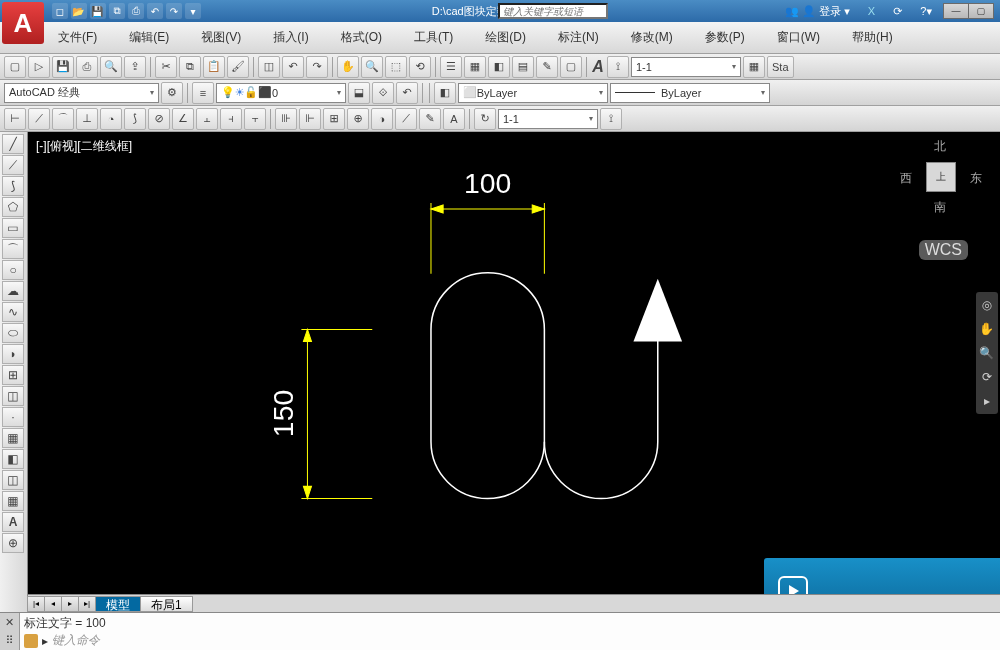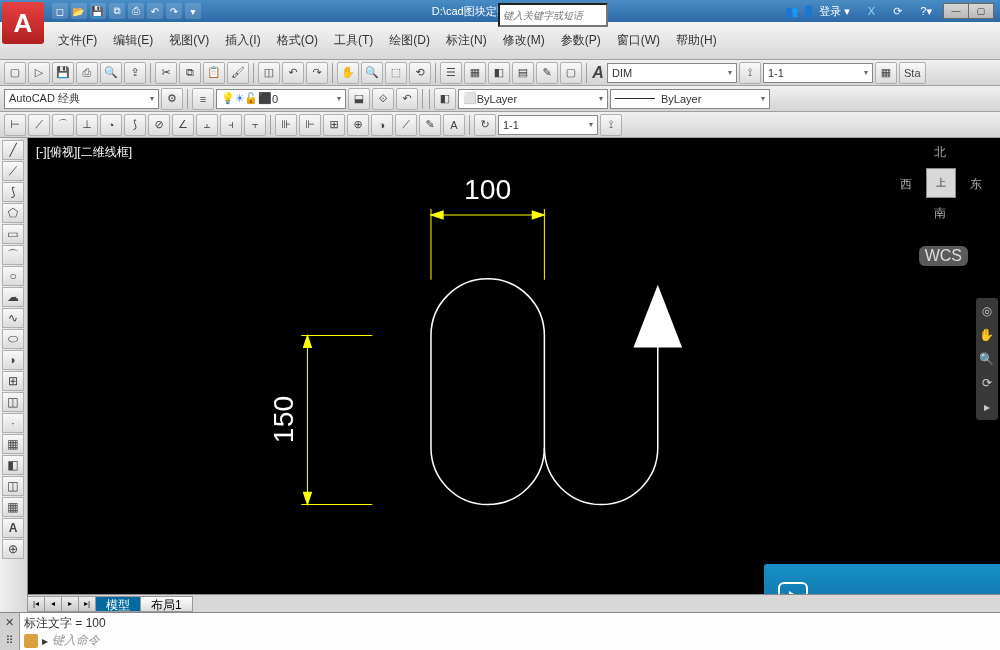--- a/index.html
+++ b/index.html
@@ -3,32 +3,32 @@
 <meta charset="utf-8">
 <style>
 * { margin:0; padding:0; box-sizing:border-box; font-family:"Microsoft YaHei",Arial,sans-serif; }
 body { width:1000px; height:650px; background:#e8e8e8; overflow:hidden; position:relative; font-size:12px; }
 
 
 .titlebar { height:22px; background:linear-gradient(#4a8cc4,#2c6aa8); display:flex; align-items:center; color:#fff; position:relative; }
 .qat { display:flex; gap:3px; padding:0 4px; }
 .qat-btn { width:16px; height:16px; background:rgba(255,255,255,.15); border-radius:2px; display:flex; align-items:center; justify-content:center; font-size:10px; cursor:pointer; }
 .title-path { position:absolute; left:50%; transform:translateX(-50%); font-size:11px; }
-.search-box { width:110px; height:24px; background:#fff; color:#888; font-size:10px; padding:0 3px; font-style:italic; margin-left:8px; }
+.search-box { width:110px; height:16px; background:#fff; color:#888; font-size:10px; padding:0 3px; font-style:italic; margin-left:8px; }
 .title-right { margin-left:auto; display:flex; gap:6px; align-items:center; padding-right:6px; }
 .title-btn { height:18px; padding:0 6px; display:flex; align-items:center; gap:3px; cursor:pointer; font-size:11px; }
 .win-btns { display:flex; gap:0; }
 .win-btn { width:26px; height:16px; background:linear-gradient(#d8d8d8,#b8b8b8); border:1px solid #6a6a6a; display:flex; align-items:center; justify-content:center; font-size:9px; color:#333; cursor:pointer; margin-left:-1px; }
 
 
 .big-a { position:absolute; top:2px; left:2px; width:42px; height:42px; z-index:10; background:linear-gradient(#e84040,#b02020); border-radius:3px; display:flex; align-items:center; justify-content:center; cursor:pointer; }
 .big-a::after { content:"A"; color:#fff; font-size:26px; font-weight:bold; font-family:Arial; }
 
 
-.menubar { height:38px; background:linear-gradient(#f4f4f4,#d8d8d8); border-bottom:1px solid #a0a0a0; display:flex; align-items:center; padding-left:50px; }
+.menubar { height:32px; background:linear-gradient(#f4f4f4,#d8d8d8); border-bottom:1px solid #a0a0a0; display:flex; align-items:center; padding-left:50px;gap:16px; }
 .menu-item { padding:0 8px; height:100%; display:flex; align-items:center; cursor:pointer; color:#333; }
 
 
 .toolbar { height:26px; background:linear-gradient(#f0f0f0,#d4d4d4); border-bottom:1px solid #a0a0a0; display:flex; align-items:center; padding:0 4px; gap:2px; }
 .tbtn { width:22px; height:22px; background:linear-gradient(#f8f8f8,#dcdcdc); border:1px solid #b0b0b0; border-radius:2px; display:flex; align-items:center; justify-content:center; cursor:pointer; font-size:11px; color:#444; }
 .tsep { width:1px; height:20px; background:#a0a0a0; margin:0 2px; }
 .tcombo { height:20px; background:#fff; border:1px solid #888; display:flex; align-items:center; padding:0 4px; min-width:60px; font-size:11px; color:#333; }
 .tcombo::after { content:"▾"; margin-left:auto; font-size:8px; color:#666; }
 
 
@@ -152,21 +152,20 @@
   <div class="tbtn">⟲</div>
   <div class="tsep"></div>
   <div class="tbtn">☰</div>
   <div class="tbtn">▦</div>
   <div class="tbtn">◧</div>
   <div class="tbtn">▤</div>
   <div class="tbtn">✎</div>
   <div class="tbtn">▢</div>
   <div class="tsep"></div>
   <div style="width:14px;height:20px;display:flex;align-items:center;justify-content:center;font-size:16px;font-style:italic;font-weight:bold;color:#444">A</div>
-  <div class="tcombo" style="min-width:130px">DIM</div>
   <div class="tbtn">⟟</div>
   <div class="tcombo" style="min-width:110px">1-1</div>
   <div class="tbtn">▦</div>
   <div class="tbtn" style="width:auto;padding:0 4px">Sta</div>
 </div>
 
 <div class="toolbar">
   <div class="tcombo" style="min-width:155px">AutoCAD 经典</div>
   <div class="tbtn">⚙</div>
   <div class="tsep"></div>

